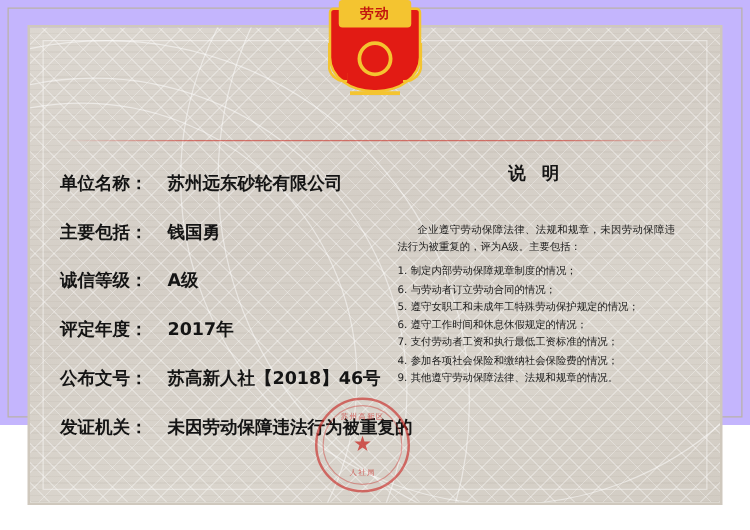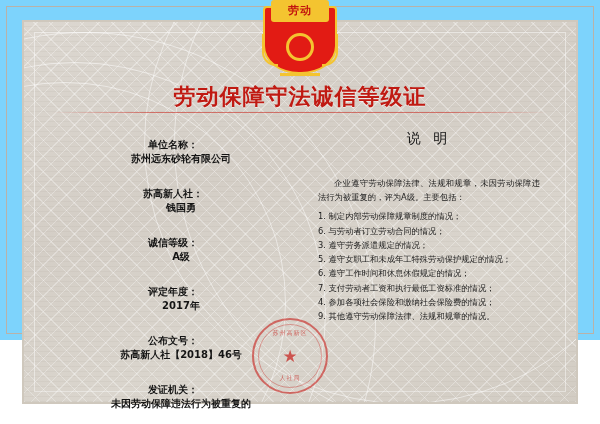--- a/index.html
+++ b/index.html
@@ -11,21 +11,21 @@
     width: 600px;
     height: 424px;
     overflow: hidden;
     font-family: "DejaVu Sans", sans-serif;
   }
 
   #certificate {
     position: relative;
     width: 600px;
     height: 340px;
-    background: #7dd3fc;
+    background: #c4b5fd;
     box-sizing: border-box;
   }
 
   
   .outer-frame {
     position: absolute;
     left: 6px; top: 6px; right: 6px; bottom: 6px;
     border: 1px solid #b9b2a8;
     box-sizing: border-box;
   }
@@ -104,25 +104,24 @@
     position: absolute;
     left: 48px;
     top: 138px;
     width: 250px;
     z-index: 5;
   }
   .field-row {
     display: flex;
     align-items: center;
     margin-bottom: 21px;
-    font-size: 10px;
+    font-size: 14px;
     color: #1c1c1c;
     font-weight: bold;
     white-space: nowrap;
-    flex-direction: column;
   }
   .field-label {
     color: #141414;
   }
   .field-value {
     margin-left: 4px;
     color: #141414;
     font-weight: bold;
     padding-left: 12px;
   }
@@ -131,21 +130,21 @@
   .explain {
     position: absolute;
     left: 318px;
     top: 130px;
     width: 222px;
     z-index: 5;
   }
   .explain-title {
     text-align: center;
     font-size: 14px;
-    font-weight: normal;
+    font-weight: bold;
     color: #141414;
     letter-spacing: 4px;
     margin-bottom: 10px;
   }
   .explain-intro {
     font-size: 8.3px;
     line-height: 1.65;
     color: #1b1b1b;
     text-align: justify;
     text-indent: 16px;
@@ -284,30 +283,29 @@
 
   <div class="emblem">
     <div class="emblem-shield"></div>
     <div class="emblem-gear"></div>
     <div class="emblem-wheat-l"></div>
     <div class="emblem-wheat-r"></div>
     <div class="emblem-base"></div>
     <div class="emblem-banner">劳动</div>
   </div>
 
-  <div class="title">劳动保障守法诚信等级证</div>
   <div class="title-rule"></div>
 
   <div class="fields">
     <div class="field-row">
       <span class="field-label">单位名称：</span>
       <span class="field-value">苏州远东砂轮有限公司</span>
     </div>
     <div class="field-row">
-      <span class="field-label">苏高新人社：</span>
+      <span class="field-label">主要包括：</span>
       <span class="field-value">钱国勇</span>
     </div>
     <div class="field-row">
       <span class="field-label">诚信等级：</span>
       <span class="field-value">A级</span>
     </div>
     <div class="field-row">
       <span class="field-label">评定年度：</span>
       <span class="field-value">2017年</span>
     </div>
@@ -319,21 +317,20 @@
       <span class="field-label">发证机关：</span>
       <span class="field-value">未因劳动保障违法行为被重复的</span>
     </div>
   </div>
 
   <div class="explain">
     <div class="explain-title">说 明</div>
     <div class="explain-intro">企业遵守劳动保障法律、法规和规章，未因劳动保障违法行为被重复的，评为A级。主要包括：</div>
     <div class="explain-item">1. 制定内部劳动保障规章制度的情况；</div>
     <div class="explain-item">6. 与劳动者订立劳动合同的情况；</div>
-    <div class="explain-item">3. 遵守劳务派遣规定的情况；</div>
     <div class="explain-item">5. 遵守女职工和未成年工特殊劳动保护规定的情况；</div>
     <div class="explain-item">6. 遵守工作时间和休息休假规定的情况；</div>
     <div class="explain-item">7. 支付劳动者工资和执行最低工资标准的情况；</div>
     <div class="explain-item">4. 参加各项社会保险和缴纳社会保险费的情况；</div>
     <div class="explain-item">9. 其他遵守劳动保障法律、法规和规章的情况。</div>
   </div>
 
   <div class="seal">
     <div class="seal-inner"></div>
     <div class="seal-text-top">苏州高新区</div>

